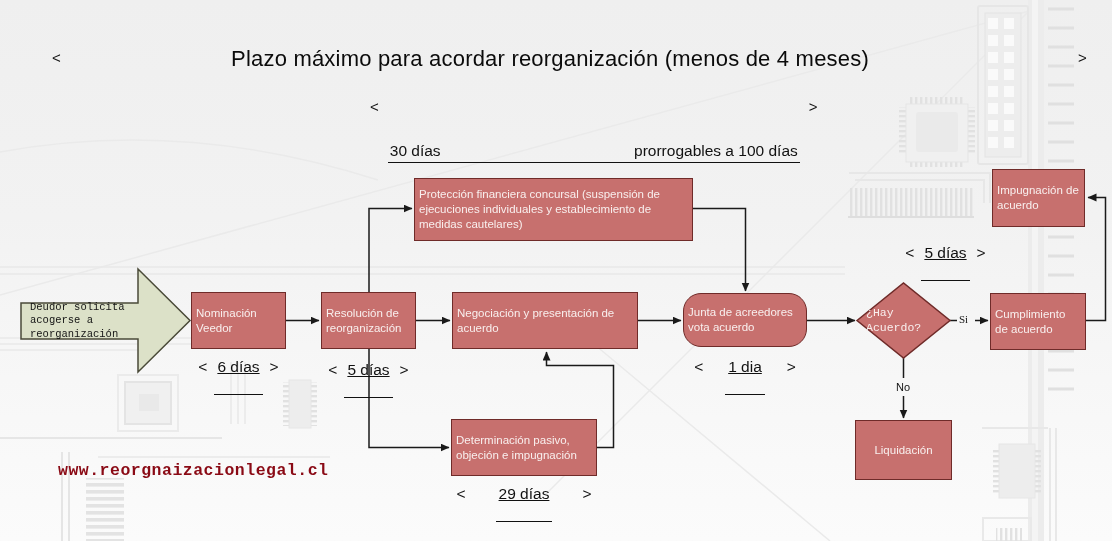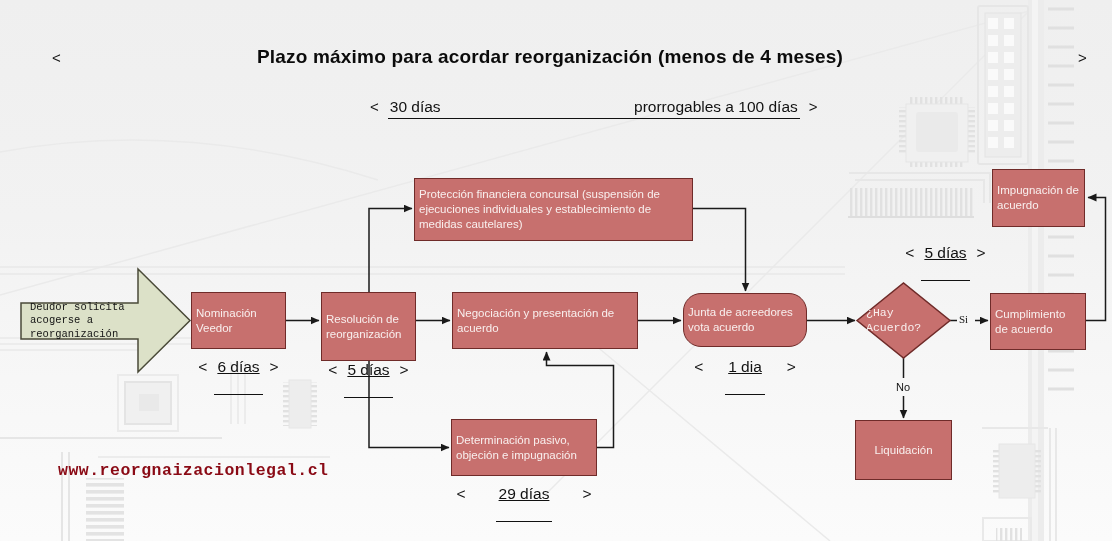--- a/index.html
+++ b/index.html
@@ -5,30 +5,30 @@
   html,body{margin:0;padding:0;}
   body{font-family:"Liberation Sans", sans-serif; background:#fff;}
   .canvas{
     position:relative; width:1112px; height:541px; overflow:hidden;
     background:linear-gradient(180deg,#efefef 0%,#f2f2f2 40%,#f7f7f7 70%,#fbfbfb 100%);
   }
   .layer{position:absolute; left:0; top:0; z-index:1;}
   .abs{position:absolute; box-sizing:border-box;}
   .title{
     z-index:2; left:0; top:46px; width:1100px; text-align:center;
-    font-size:19px; font-weight:700; color:#0b0b0b; letter-spacing:.2px;
+    font-size:22px; font-weight:400; color:#0b0b0b; letter-spacing:.2px;
   }
   .chev{z-index:2; font-size:15px; color:#111;}
   .timeline-wrap{
     z-index:2; left:370px; top:98px; display:flex; align-items:flex-start; gap:9px;
     font-size:15.5px; color:#111;
   }
   .timeline-line{
     width:408px; display:flex; justify-content:space-between;
-    border-bottom:1.5px solid #111; padding:0 2px 2px 2px;
+    border-bottom:1.5px solid #111; padding:0 2px 2px 2px;margin-top:44px;
   }
   .node{
     position:absolute; z-index:2; box-sizing:border-box;
     background:var(--node-fill,#c7706e); border:1.5px solid var(--node-border,#6f2b29);
     color:#f9efee; font-size:11.5px; line-height:1.28;
     display:flex; align-items:center; justify-content:center; 
     padding:2px 4px;
   }
   .node.ghost{background:transparent; border:none;font-family:Liberation Mono, monospace;}
   .node.dark-text{color:#141414; font-size:10.5px; line-height:1.25;}
@@ -156,21 +156,21 @@
       <span>30 días</span>
       <span>prorrogables a 100 días</span>
     </div>
     <span class="chev">&gt;</span>
   </div>
 
   <div class="node ghost dark-text" style="left:26px; top:302px; width:112px; height:38px;">Deudor solicita acogerse a reorganización</div>
 
   <div class="node" style="left:191px; top:292px; width:95px; height:57px;">Nominación Veedor</div>
 
-  <div class="node" style="left:321px; top:292px; width:95px; height:69px;">Resolución de reorganización</div>
+  <div class="node" style="left:321px; top:292px; width:95px; height:57px;">Resolución de reorganización</div>
 
   <div class="node" style="left:414px; top:178px; width:279px; height:63px;">Protección financiera concursal (suspensión de ejecuciones individuales y establecimiento de medidas cautelares)</div>
 
   <div class="node" style="left:452px; top:292px; width:186px; height:57px;">Negociación y presentación de acuerdo</div>
 
   <div class="node" style="left:683px; top:293px; width:124px; height:54px;border-radius:18px;">Junta de acreedores vota acuerdo</div>
 
   <div class="node ghost" style="left:862px; top:303px; width:83px; height:36px;">¿Hay Acuerdo?</div>
 
   <div class="node" style="left:990px; top:293px; width:96px; height:57px;">Cumplimiento de acuerdo</div>

